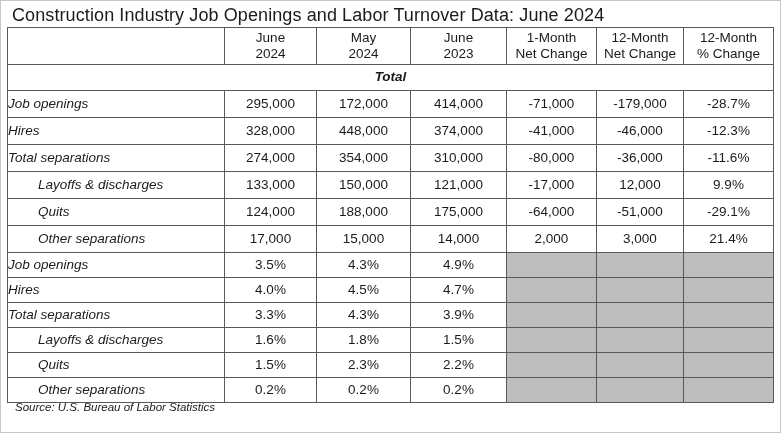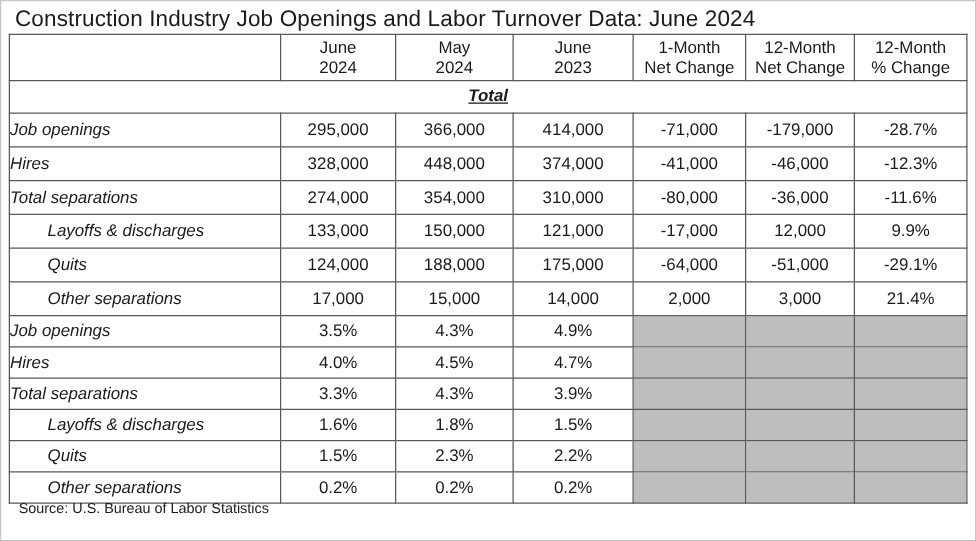--- a/index.html
+++ b/index.html
@@ -42,34 +42,34 @@
     text-align: center;
     vertical-align: middle;
     white-space: pre-line;
   }
   tr.section td {
     height: 25px;
     font-weight: bold;
     font-style: italic;
     text-align: center;
     vertical-align: middle;
-    text-decoration: underline;
   }
   tbody tr.data td { height: 26px; vertical-align: middle; }
   tbody tr.data.s1 td { height: 24px; }
   td.label { text-align: left; padding-left: 10px; font-style: italic; }
   td.label.indent { padding-left: 30px; }
   td.val { text-align: center; }
   td.gray { background: var(--gray-cell, #bebebe); }
   .source {
     position: absolute;
     left: 14px;
     top: 400px;
     font-size: 11.5px;
     white-space: nowrap;
+    font-style: italic;
   }
 </style>
 </head>
 <body style="--gray-cell: #bebebe; --border-color: #595959; border-color: rgb(198, 198, 198); color: rgb(27, 27, 27);">
 
 <div class="title">Construction Industry Job Openings and Labor Turnover Data: June 2024</div>
 
 <table class="jolts">
   <colgroup>
       <col style="width: 217px;">
@@ -97,21 +97,21 @@
 % Change</th>
       </tr>
   </thead>
   <tbody>
       <tr class="section">
         <td colspan="7">Total</td>
       </tr>
       <tr class="data s0">
         <td class="label">Job openings</td>
         <td class="val">295,000</td>
-        <td class="val">366,000</td>
+        <td class="val">172,000</td>
         <td class="val">414,000</td>
         <td class="val">-71,000</td>
         <td class="val">-179,000</td>
         <td class="val">-28.7%</td>
       </tr>
       <tr class="data s0">
         <td class="label">Hires</td>
         <td class="val">328,000</td>
         <td class="val">448,000</td>
         <td class="val">374,000</td>

